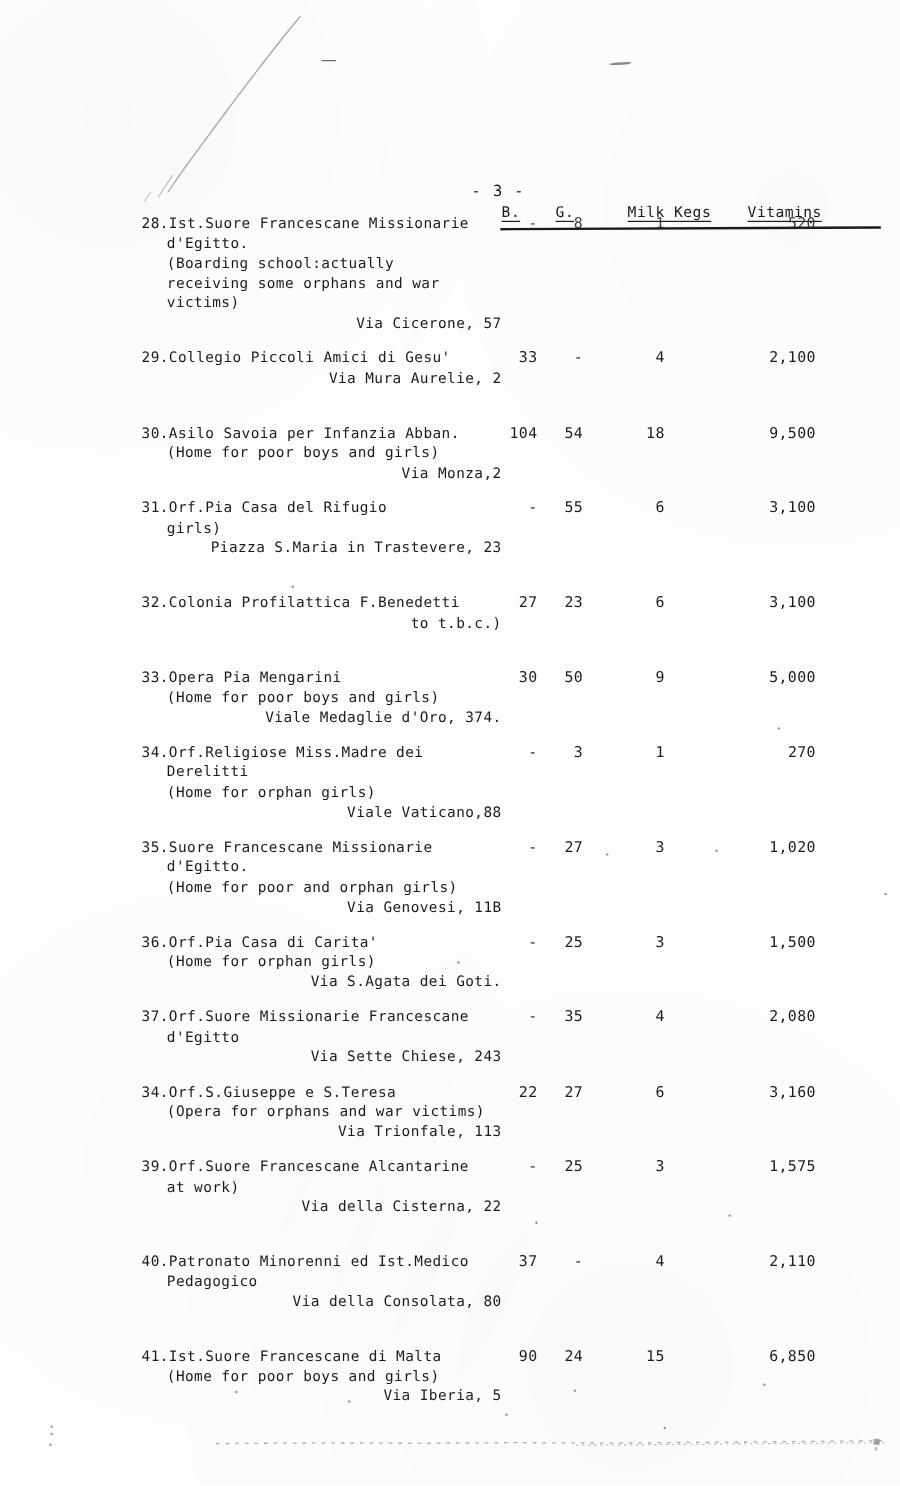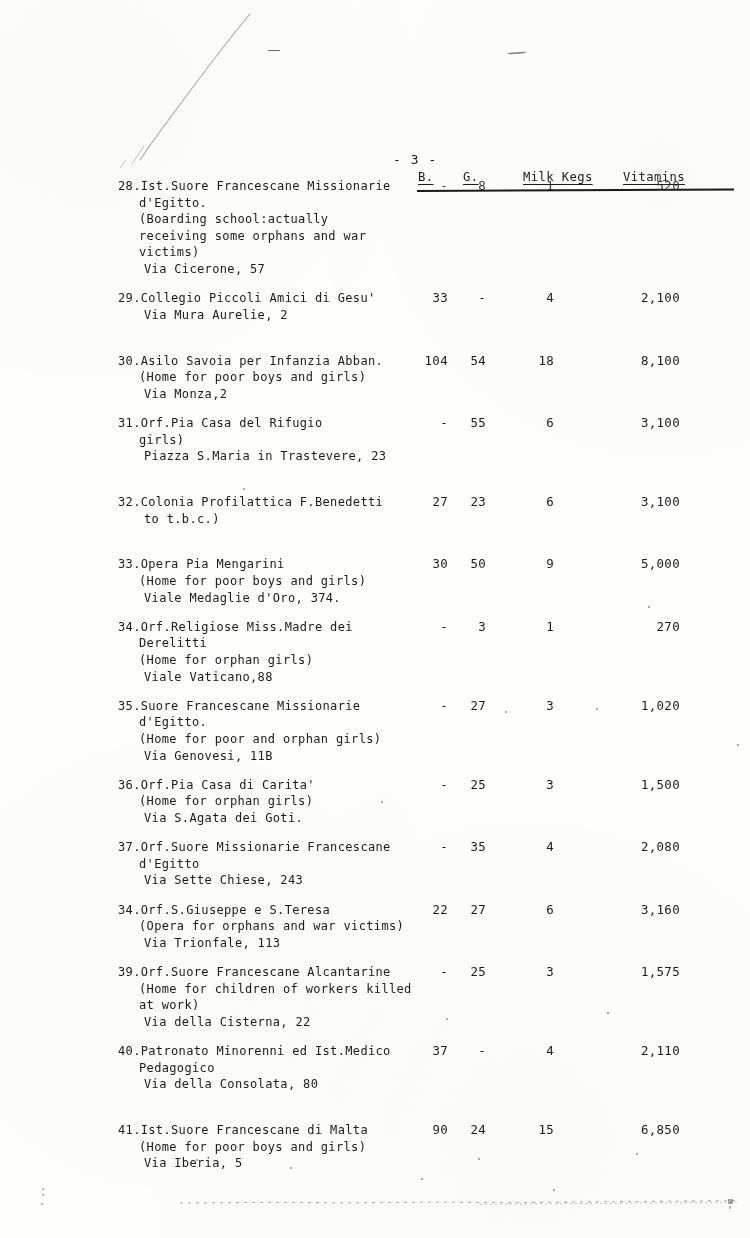--- a/index.html
+++ b/index.html
@@ -110,21 +110,21 @@
     top: 0;
     width: 300px;
   }
   .entry-line {
     font-size: 12px;
     line-height: 16.6px;
     letter-spacing: .35px;
     white-space: pre;
   }
   .entry-line.indent1 { padding-left: 21px; }
-  .entry-line.indent2 { padding-left: 26px; }
+  .entry-line.indent2 { padding-left: 26px; text-align: right; }
 
   
   .nums {
     position: absolute;
     top: 0;
     left: 418px;
     width: 320px;
     height: 17px;
   }
   .num {
@@ -265,21 +265,21 @@
         <div class="entry" style="top: 352.6px;">
           <div class="entry-body">
             <div class="entry-line">30.Asilo Savoia per Infanzia Abban.</div>
             <div class="entry-line indent1">(Home for poor boys and girls)</div>
             <div class="entry-line indent2">Via Monza,2</div>
           </div>
           <div class="nums">
             <div class="num boys">104</div>
             <div class="num girls">54</div>
             <div class="num milk">18</div>
-            <div class="num vitamins">8,100</div>
+            <div class="num vitamins">9,500</div>
           </div>
         </div>
         <div class="entry" style="top: 415px;">
           <div class="entry-body">
             <div class="entry-line">31.Orf.Pia Casa del Rifugio</div>
             <div class="entry-line indent1">girls)</div>
             <div class="entry-line indent2">Piazza S.Maria in Trastevere, 23</div>
           </div>
           <div class="nums">
             <div class="num boys">-</div>
@@ -376,21 +376,20 @@
           <div class="nums">
             <div class="num boys">22</div>
             <div class="num girls">27</div>
             <div class="num milk">6</div>
             <div class="num vitamins">3,160</div>
           </div>
         </div>
         <div class="entry" style="top: 964px;">
           <div class="entry-body">
             <div class="entry-line">39.Orf.Suore Francescane Alcantarine</div>
-            <div class="entry-line indent1">(Home for children of workers killed</div>
             <div class="entry-line indent1">at work)</div>
             <div class="entry-line indent2">Via della Cisterna, 22</div>
           </div>
           <div class="nums">
             <div class="num boys">-</div>
             <div class="num girls">25</div>
             <div class="num milk">3</div>
             <div class="num vitamins">1,575</div>
           </div>
         </div>

